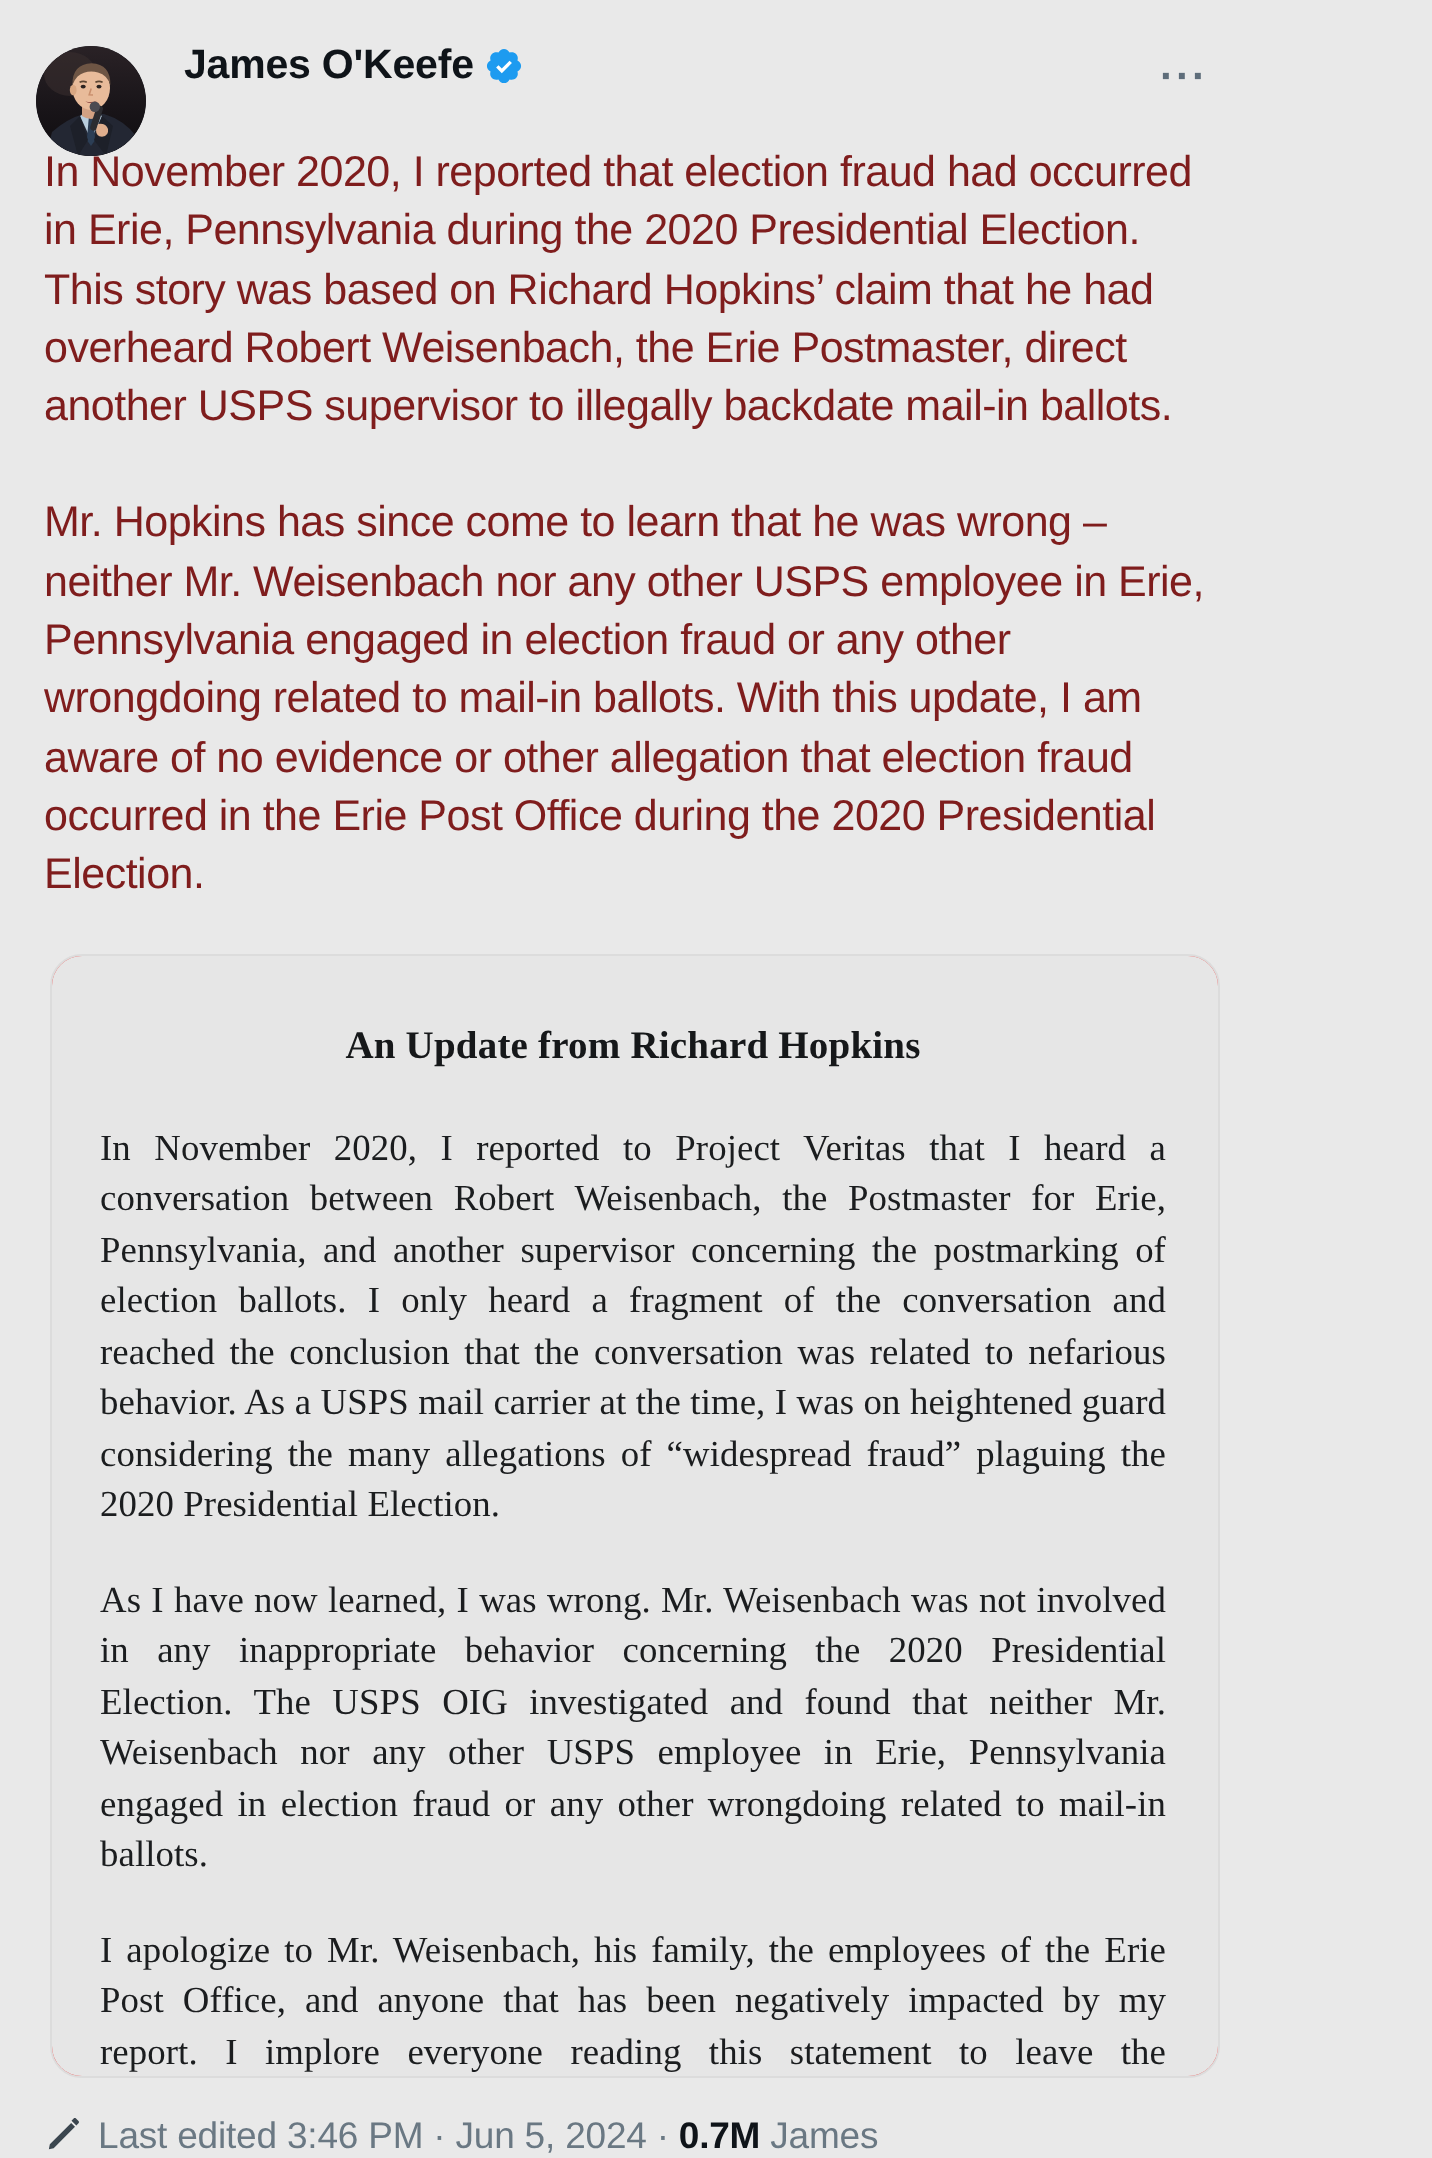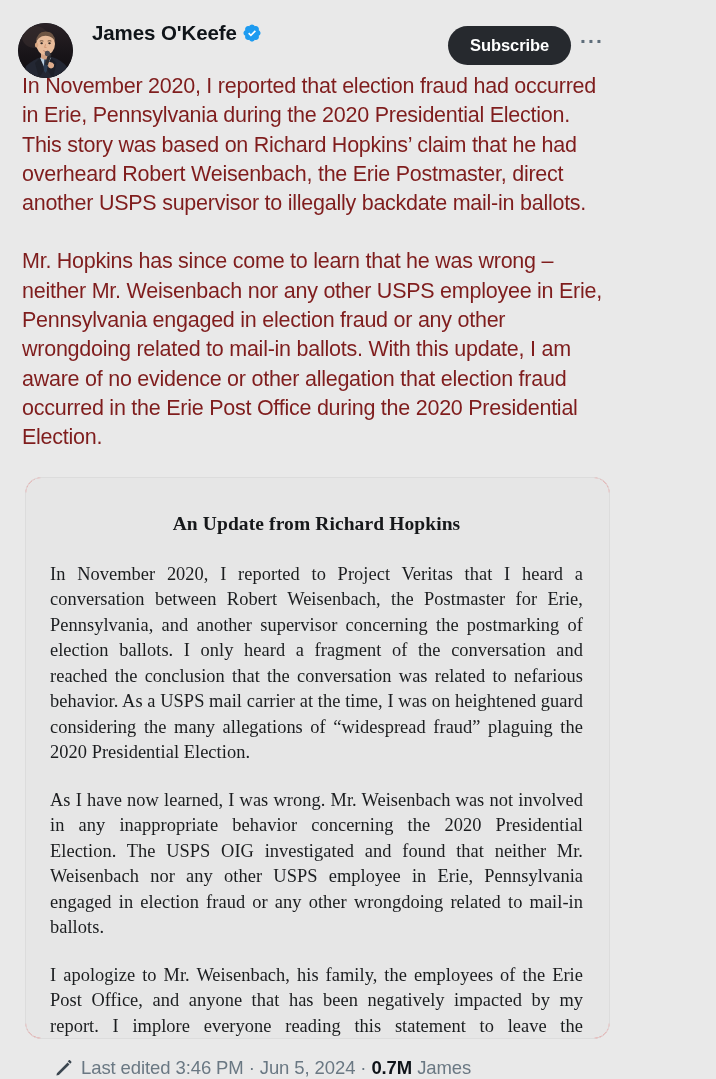--- a/index.html
+++ b/index.html
@@ -168,27 +168,26 @@
     padding: 0 2px;
     letter-spacing: 0.05px;
   }
   .doc-p1 { margin-top: 27px; }
   .doc-p2 { margin-top: 22px; }
   .doc-p3 { margin-top: 22px; }
 
   
   .footer {
     display: flex;
-    align-items: center;
+    align-items: flex-start;
     padding: 0 14px 0 22px;
     margin-top: 18px;
     font-size: 18.5px;
     color: #6a7883;
     letter-spacing: -0.1px;
-    margin-left: 32px;
   }
   .pencil-icon {
     width: 20px;
     height: 20px;
     margin-right: 7px;
     flex: 0 0 20px;
     display: block;
     color: #3b464f;
   }
   .footer .sep { margin: 0 5px; color: #6a7883; }
@@ -261,21 +260,20 @@
       <div class="name-row">
         <span class="display-name">James O'Keefe</span>
         <svg class="verified" viewBox="0 0 24 24">
           <path fill="#1d9bf0" d="M22.25 12c0-1.43-.88-2.67-2.19-3.34.46-1.39.2-2.9-.81-3.91s-2.52-1.27-3.91-.81C14.67 2.63 13.43 1.75 12 1.75s-2.67.88-3.34 2.19c-1.39-.46-2.9-.2-3.91.81s-1.27 2.52-.81 3.91C2.63 9.33 1.75 10.57 1.75 12s.88 2.67 2.19 3.34c-.46 1.39-.2 2.9.81 3.91s2.52 1.27 3.91.81c.67 1.31 1.91 2.19 3.34 2.19s2.67-.88 3.34-2.19c1.39.46 2.9.2 3.91-.81s1.27-2.52.81-3.91c1.31-.67 2.19-1.91 2.19-3.34z"></path>
           <path fill="#ffffff" d="M10.68 16.29l-3.4-3.39 1.42-1.42 1.98 1.97 4.65-4.65 1.42 1.42z"></path>
         </svg>
       </div>
     </div>
 
     <div class="header-actions">
-      <button class="subscribe-btn">Subscribe</button>
       <div class="more-btn">
         <span class="dots">···</span>
       </div>
     </div>
   </div>
 
   <div class="tweet-body">
     <p>In November 2020, I reported that election fraud had occurred in Erie, Pennsylvania during the 2020 Presidential Election. This story was based on Richard Hopkins’ claim that he had overheard Robert Weisenbach, the Erie Postmaster, direct another USPS supervisor to illegally backdate mail-in ballots.</p>
     <p>Mr. Hopkins has since come to learn that he was wrong – neither Mr. Weisenbach nor any other USPS employee in Erie, Pennsylvania engaged in election fraud or any other wrongdoing related to mail-in ballots. With this update, I am aware of no evidence or other allegation that election fraud occurred in the Erie Post Office during the 2020 Presidential Election.</p>
   </div>

